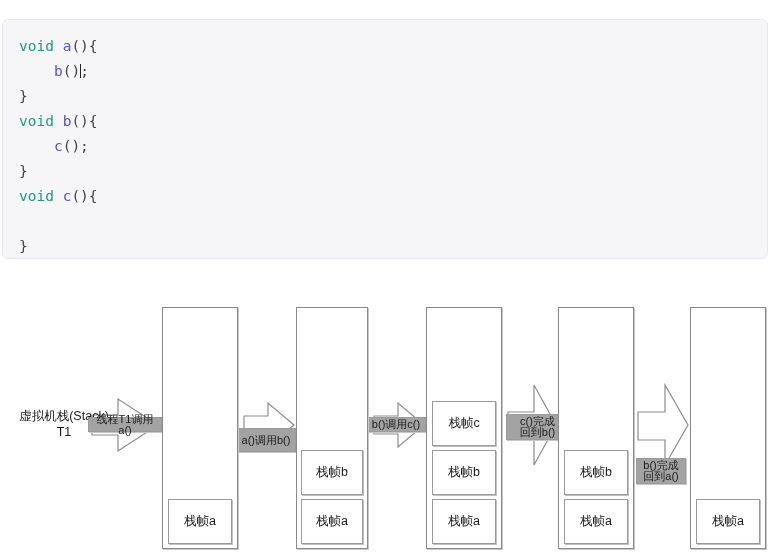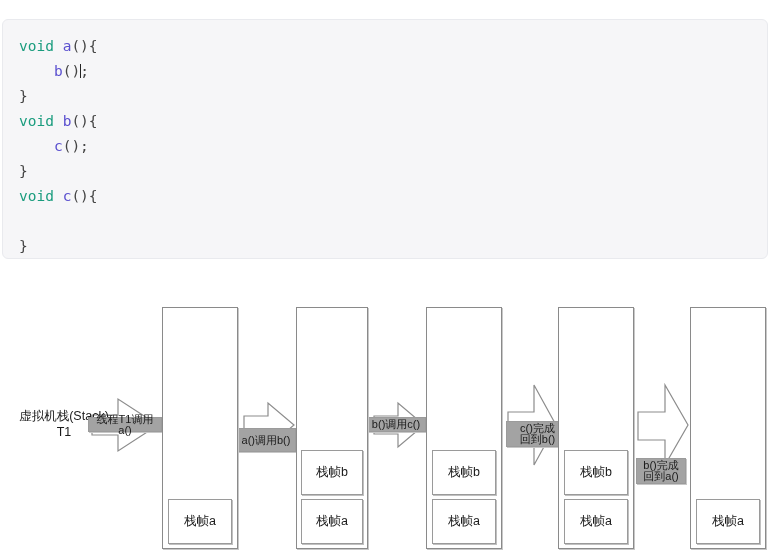--- a/index.html
+++ b/index.html
@@ -144,35 +144,36 @@
   </svg>
 
   <div class="label-free" id="caption-left" style="left:16px; top:408px; width:96px;">
     <div>虚拟机栈(Stack)</div>
     <div>T1</div>
   </div>
 
   <div class="arrow-label" style="left:88px; top:417px; width:74px; height:15px;">线程T1调用a()</div>
   <div class="arrow-label" style="left:236px; top:428px; width:60px; height:24px;">a()调用b()</div>
   <div class="arrow-label" style="left:366px; top:417px; width:60px; height:15px;">b()调用c()</div>
-  <div class="arrow-label" style="left:506px; top:414px; width:63px; height:26px;margin-top:7px;">c()完成
+  <div class="arrow-label" style="left:506px; top:414px; width:63px; height:26px;">c()完成
 回到b()</div>
   <div class="arrow-label" style="left:636px; top:414px; width:50px; height:26px;margin-top:44px;">b()完成
 回到a()</div>
 
   <div class="stack-col" style="left:162px; top:307px; width:76px; height:242px;">
     <div class="frame-box" style="left:5px; bottom:4px; width:64px; height:45px;">栈帧a</div>
   </div>
 
   <div class="stack-col" style="left:296px; top:307px; width:72px; height:242px;">
     <div class="frame-box" style="left:4px; bottom:53px; width:62px; height:45px;">栈帧b</div>
     <div class="frame-box" style="left:4px; bottom:4px; width:62px; height:45px;">栈帧a</div>
   </div>
 
   <div class="stack-col" style="left:426px; top:307px; width:76px; height:242px;">
+    <div class="frame-box" style="left:5px; bottom:102px; width:64px; height:45px;">栈帧c</div>
     <div class="frame-box" style="left:5px; bottom:53px; width:64px; height:45px;">栈帧b</div>
     <div class="frame-box" style="left:5px; bottom:4px; width:64px; height:45px;">栈帧a</div>
   </div>
 
   <div class="stack-col" style="left:558px; top:307px; width:76px; height:242px;">
     <div class="frame-box" style="left:5px; bottom:53px; width:64px; height:45px;">栈帧b</div>
     <div class="frame-box" style="left:5px; bottom:4px; width:64px; height:45px;">栈帧a</div>
   </div>
 
   <div class="stack-col" style="left:690px; top:307px; width:76px; height:242px;">

